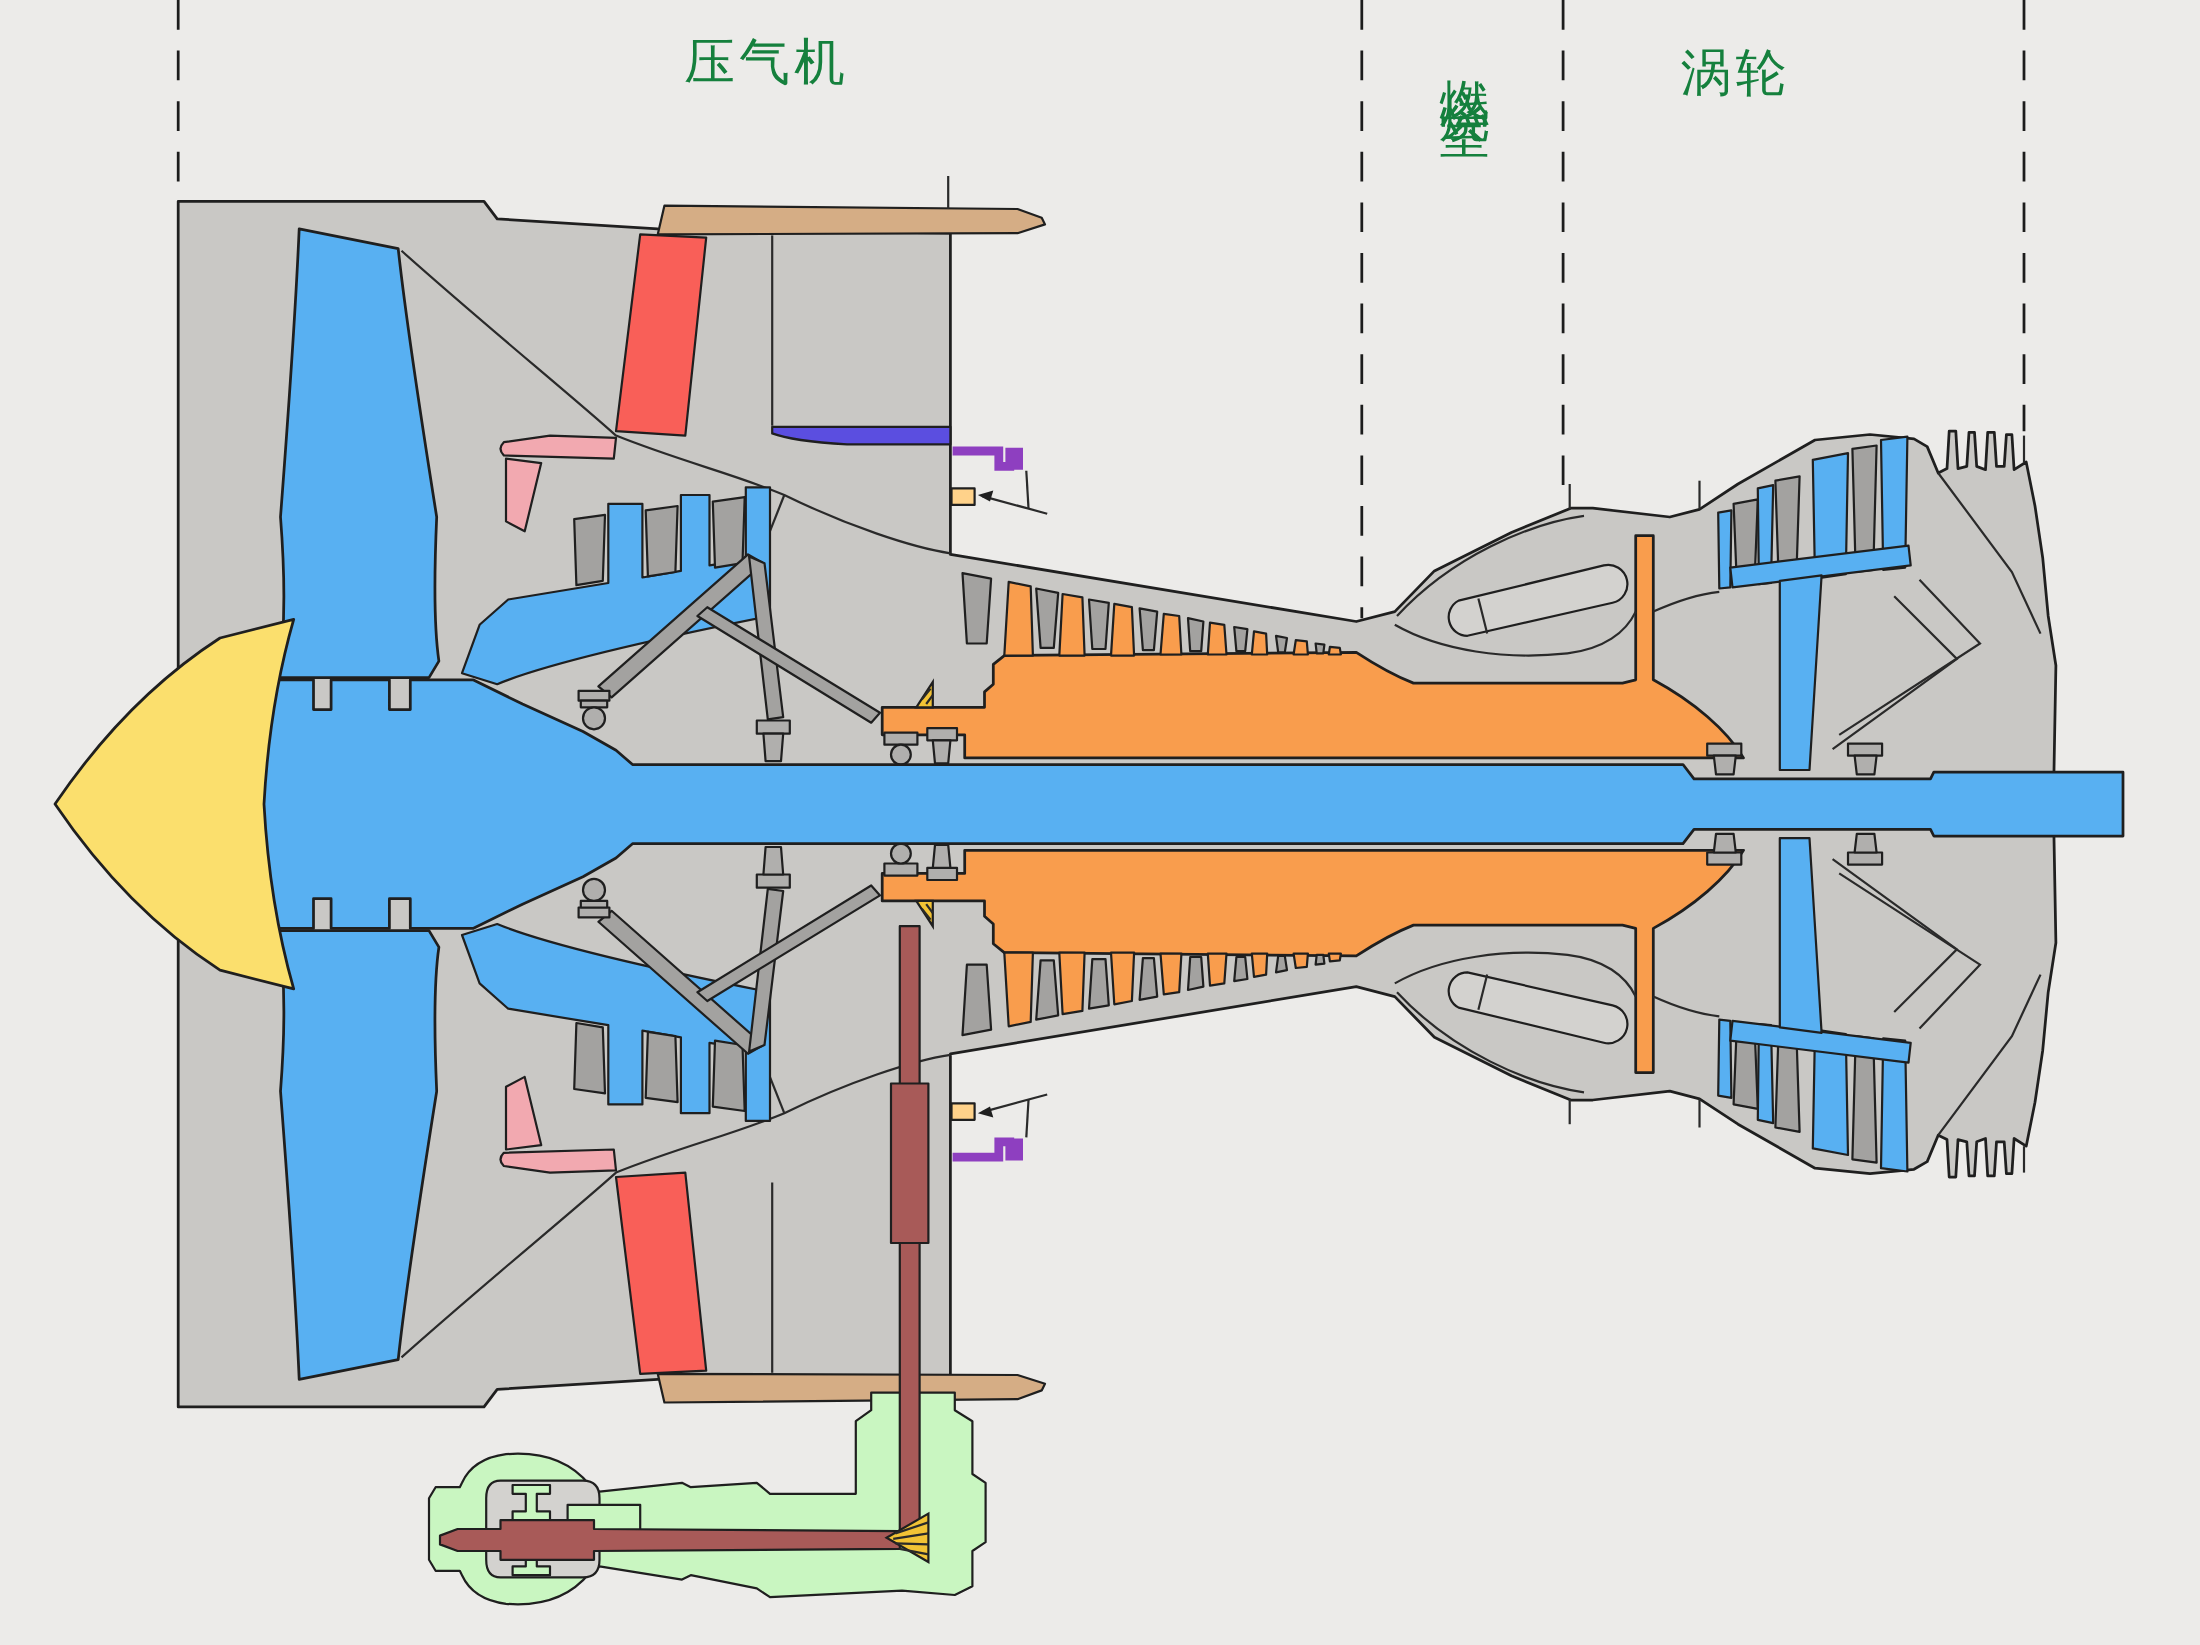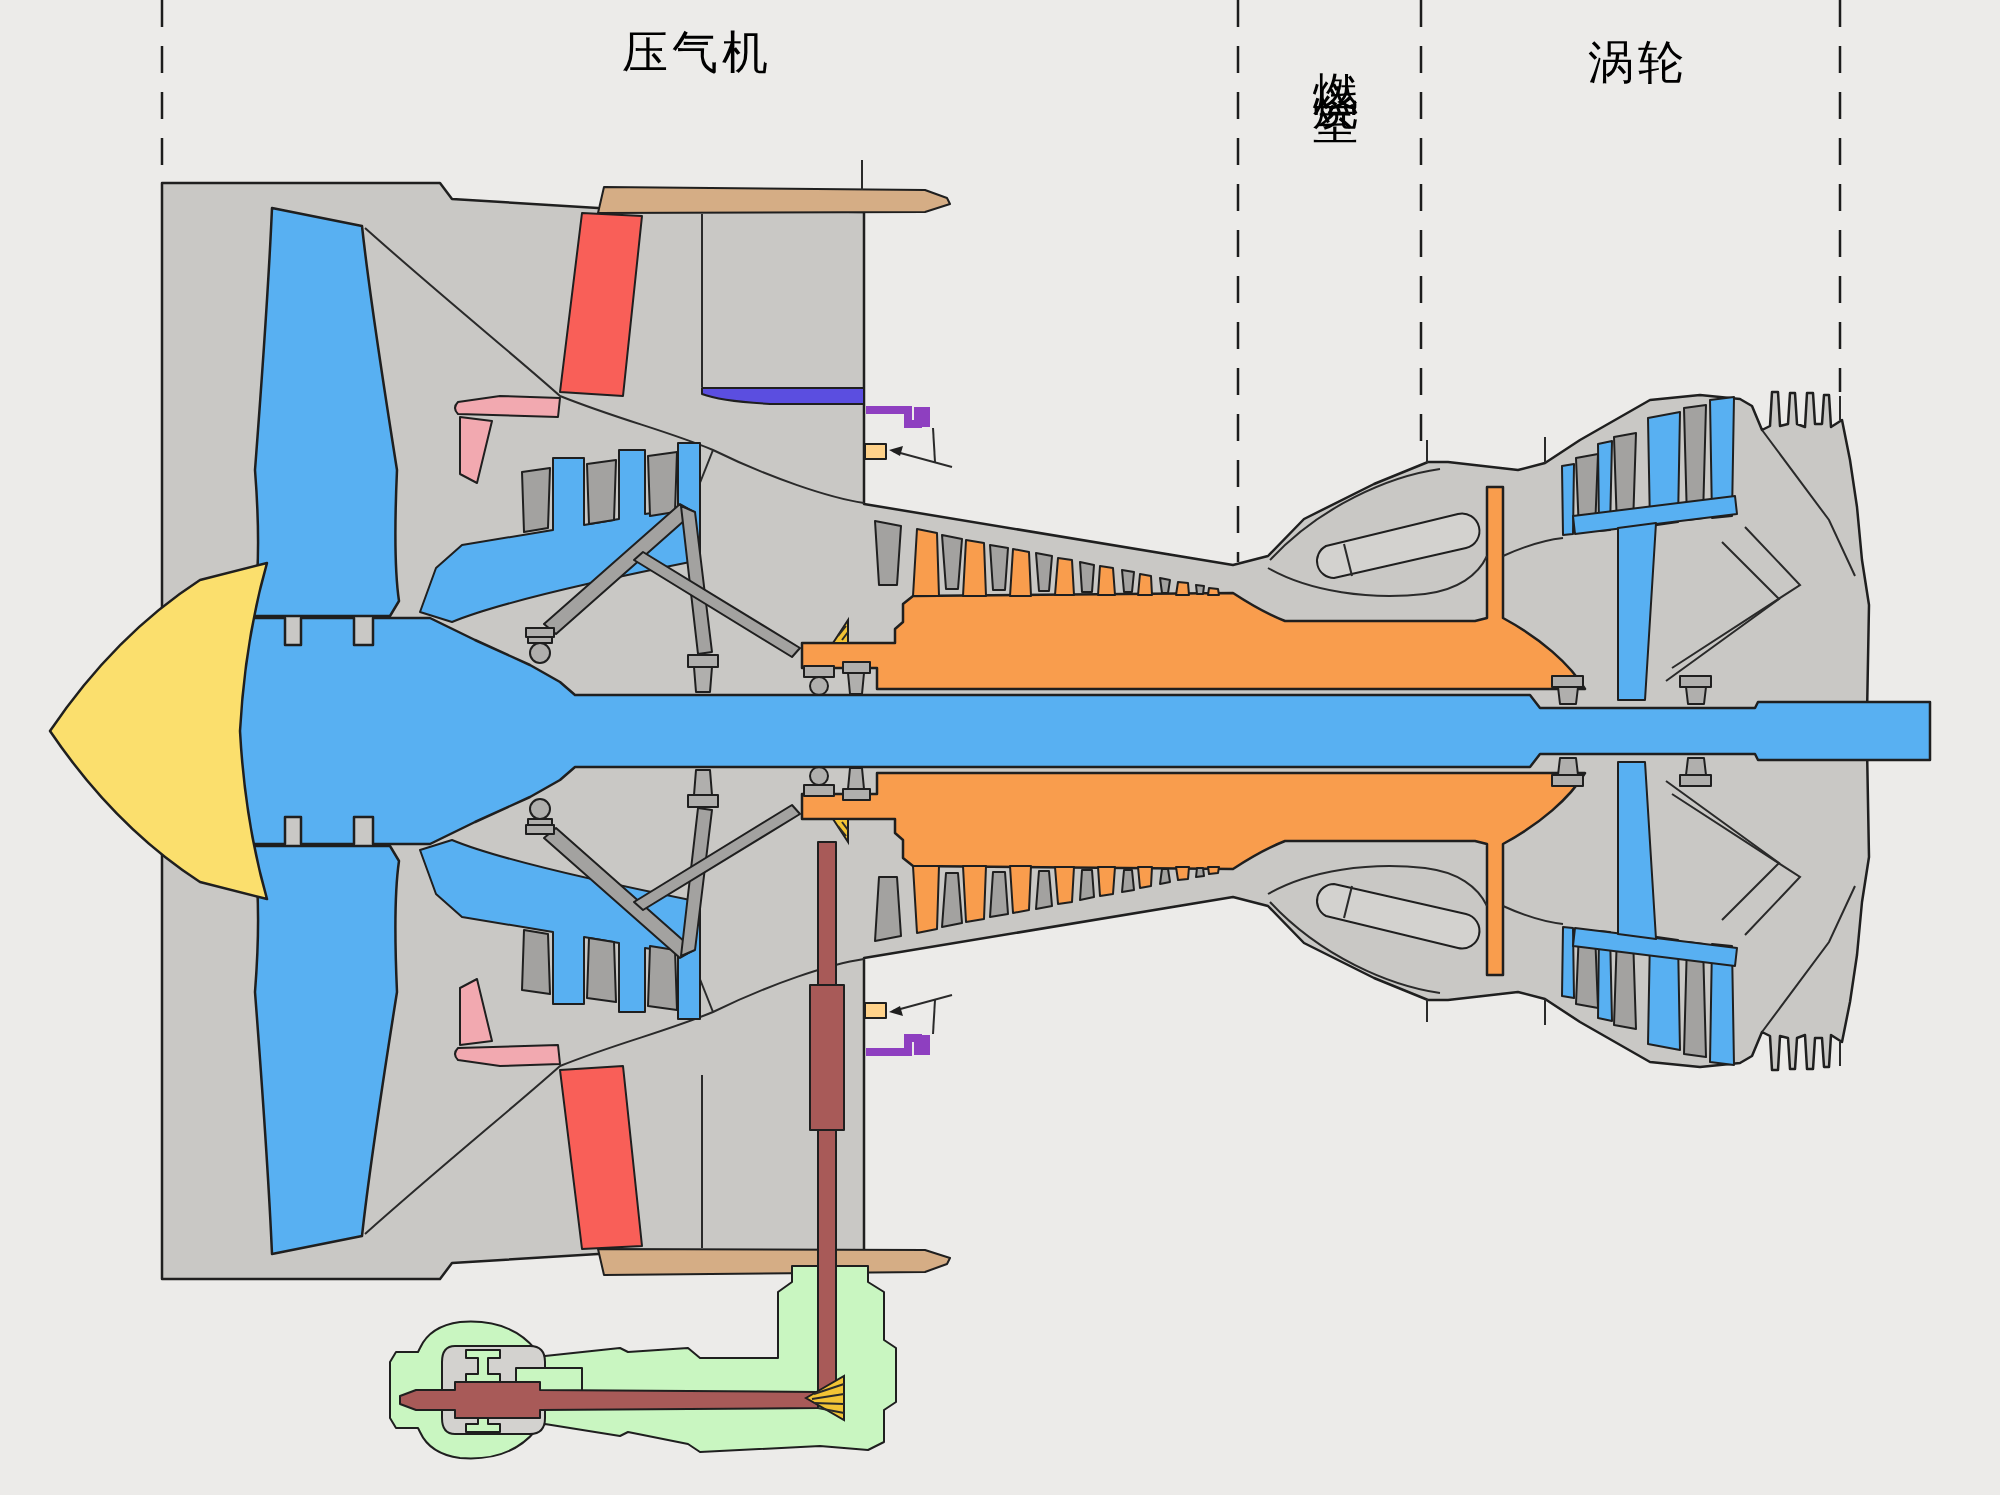--- a/index.html
+++ b/index.html
@@ -4,22 +4,22 @@
 <style>
   html,body{margin:0;padding:0;}
   body{
     width:2000px;height:1495px;position:relative;overflow:hidden;
     background:var(--c-bg,#ecebe9);
     font-family:"Liberation Sans","DejaVu Sans",sans-serif;
   }
   #stage{position:absolute;inset:0;}
   svg{position:absolute;left:0;top:0;}
   .label{
-    position:absolute;color:#000000;font-size:46px;line-height:1.25;
-    white-space:nowrap;letter-spacing:4px;font-family:Liberation Mono, monospace;
+    position:absolute;color:#15803d;font-size:46px;line-height:1.25;
+    white-space:nowrap;letter-spacing:4px;
   }
   .label.vertical{
     writing-mode:vertical-rl;text-orientation:upright;letter-spacing:12px;
   }
   
   .f-casing{fill:var(--c-casing)} .f-dark{fill:var(--c-casing-dark)}
   .f-blue{fill:var(--c-fan-blue)} .f-orange{fill:var(--c-spool-orange)}
   .f-red{fill:var(--c-strut-red)} .f-pink{fill:var(--c-vane-pink)}
   .f-yellow{fill:var(--c-spinner-yellow)} .f-tan{fill:var(--c-flange-tan)}
   .f-violet{fill:var(--c-liner-violet)} .f-green{fill:var(--c-gearbox-green)}
@@ -239,14 +239,14 @@
     <path class="ln" d="M838,636 L846,626 M842,640 L848,632"></path>
     <polygon class="f-gear" points="833,819 848,842 848,819"></polygon>
     <path class="ln" d="M838,826 L846,836 M842,822 L848,830"></path>
     <polygon class="f-gear" points="806,1398 844,1376 844,1420"></polygon>
     <path class="ln" d="M814,1394 L844,1384 M812,1399 L844,1394 M814,1403 L844,1404 M818,1408 L844,1413"></path>
   </g>
 </svg>
 
 <div class="label" style="left:622px;top:28px">压气机</div>
 <div class="label vertical" style="left:1303px;top:36px">燃烧室</div>
-<div class="label" style="left:1588px;top:38px">涡轮</div>
+<div class="label" style="left:1528px;top:38px">涡轮</div>
 </div>
 
 </body></html>

